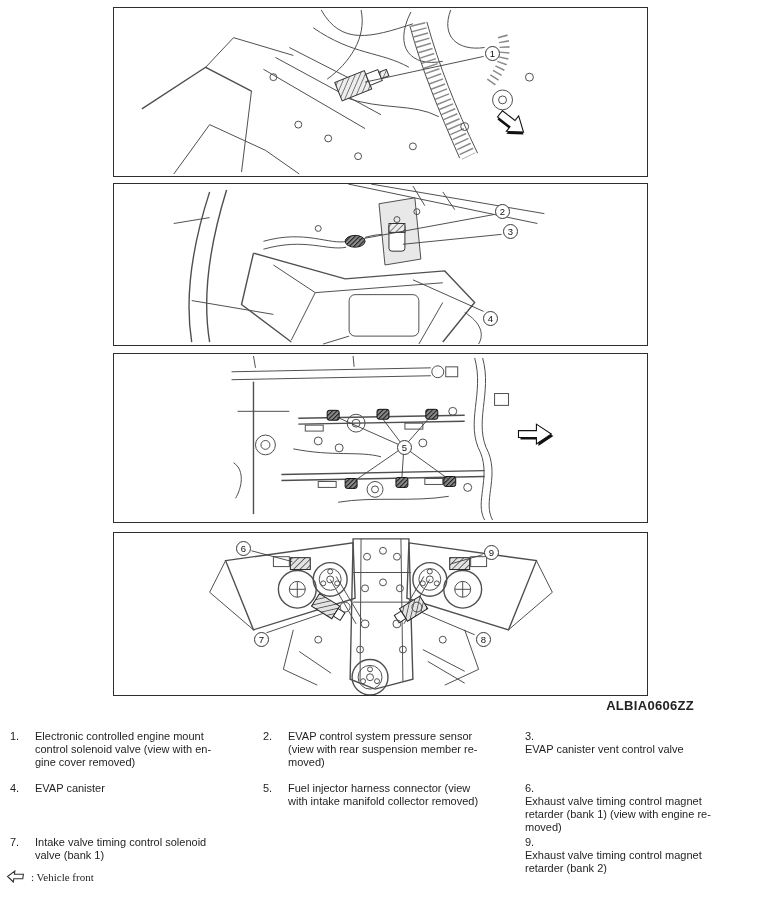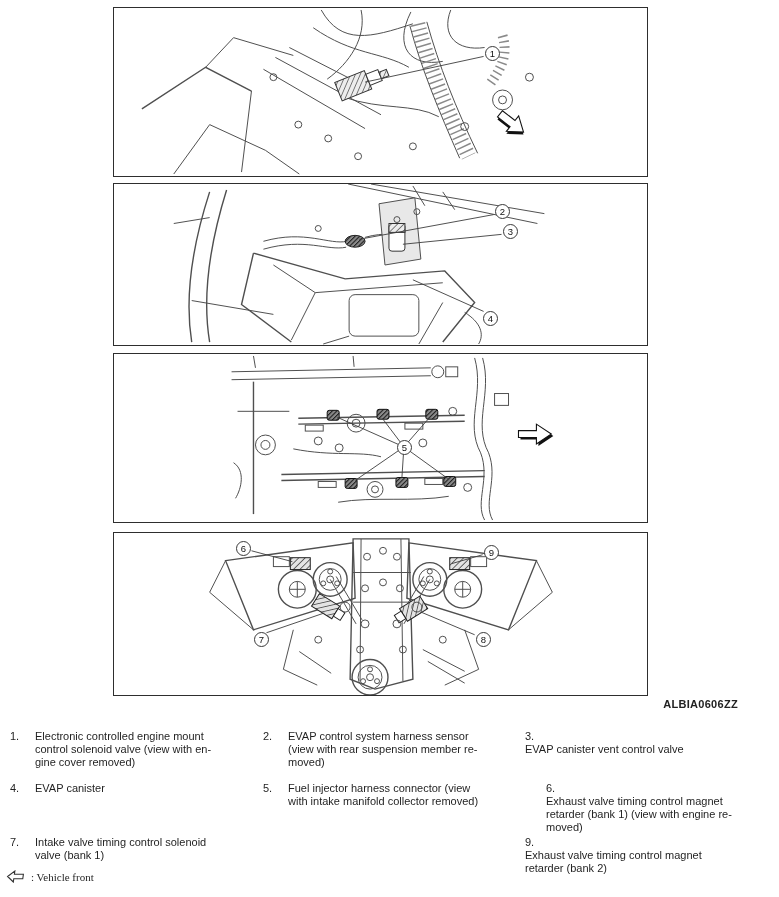--- a/index.html
+++ b/index.html
@@ -13,22 +13,22 @@
   }
   .panel svg { position:absolute; left:0; top:0; width:100%; height:100%; }
   .panel svg .ln { stroke:#4f4f4f; fill:none; stroke-width:1; }
   .panel svg .ln2 { stroke:#4f4f4f; fill:none; stroke-width:1.4; }
   .panel svg .ldr { stroke:#3c3c3c; fill:none; stroke-width:0.9; }
   .callout {
     position:absolute; width:15px; height:15px; border:1px solid #3a3a3a; border-radius:50%;
     background:#fff; text-align:center; font-size:9.5px; line-height:13.5px; color:#111; z-index:5;
   }
   .figcode {
-    position:absolute; left:592px; top:698px; width:146px; text-align:right;
-    font-size:11px; font-weight:bold; letter-spacing:.3px; color:#222;
+    position:absolute; left:548px; top:698px; width:146px; text-align:right;
+    font-size:13px; font-weight:bold; letter-spacing:.3px; color:#222;
   }
   .legend-item { position:absolute; font-size:11px; line-height:13px; }
   .legend-item .num { display:inline-block; width:25px; vertical-align:top; }
   .legend-item.c3 .num { width:30px; }
   .legend-item .txt { display:inline-block; width:232px; vertical-align:top; white-space:pre-line; }
   .vfront { position:absolute; left:6px; top:870px; display:flex; align-items:center; gap:7px; }
   .vfront .lbl { font-size:11px; color:#1f1f1f;font-family:Liberation Serif, serif; }
 </style>
 </head>
 <body>
@@ -311,36 +311,36 @@
   </div>
 
   <div class="figcode">ALBIA0606ZZ</div>
 
   <div class="legend-item" style="left:10px;top:730px;">
     <span class="num">1.</span><span class="txt">Electronic controlled engine mount
 control solenoid valve (view with en-
 gine cover removed)</span>
   </div>
   <div class="legend-item" style="left:263px;top:730px;">
-    <span class="num">2.</span><span class="txt">EVAP control system harness sensor
+    <span class="num">2.</span><span class="txt">EVAP control system pressure sensor
 (view with rear suspension member re-
 moved)</span>
   </div>
   <div class="legend-item c3" style="left:525px;top:730px;">
     <span class="num">3.</span><span class="txt">EVAP canister vent control valve</span>
   </div>
 
   <div class="legend-item" style="left:10px;top:782px;">
     <span class="num">4.</span><span class="txt">EVAP canister</span>
   </div>
   <div class="legend-item" style="left:263px;top:782px;">
     <span class="num">5.</span><span class="txt">Fuel injector harness connector (view
 with intake manifold collector removed)</span>
   </div>
-  <div class="legend-item c3" style="left:546px;top:782px;">
+  <div class="legend-item c3" style="left:525px;top:782px;">
     <span class="num">6.</span><span class="txt">Exhaust valve timing control magnet
 retarder (bank 1) (view with engine re-
 moved)</span>
   </div>
 
   <div class="legend-item" style="left:10px;top:836px;">
     <span class="num">7.</span><span class="txt">Intake valve timing control solenoid
 valve (bank 1)</span>
   </div>
   <div class="legend-item c3" style="left:525px;top:836px;">

